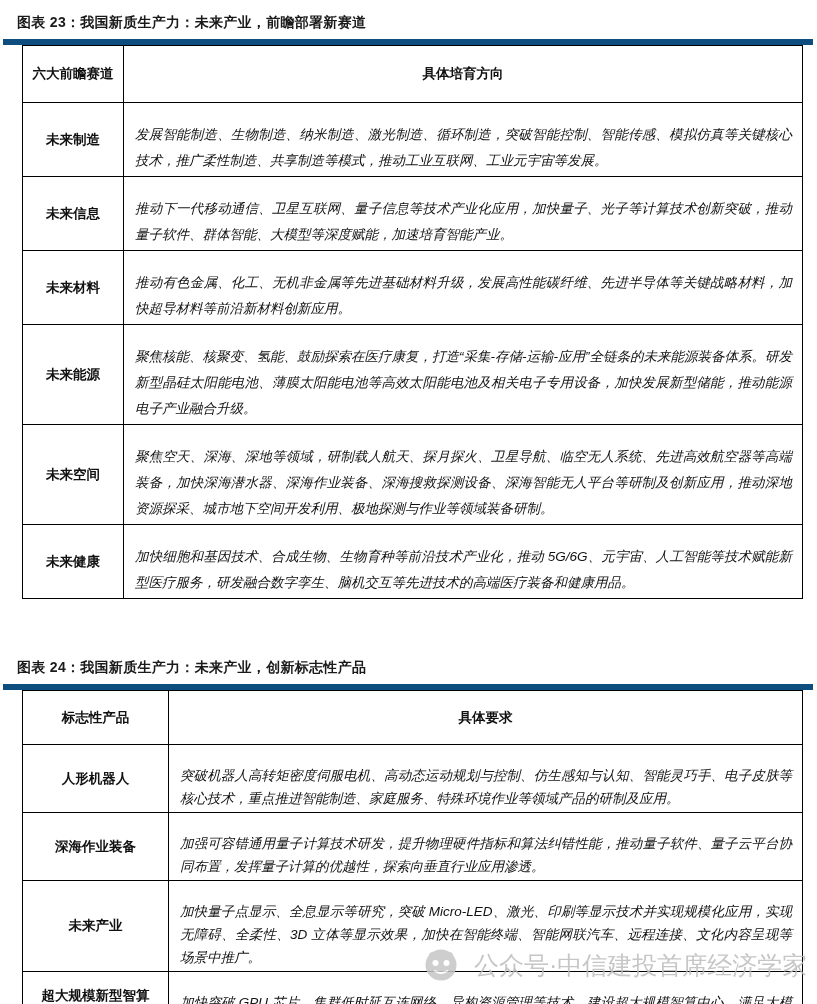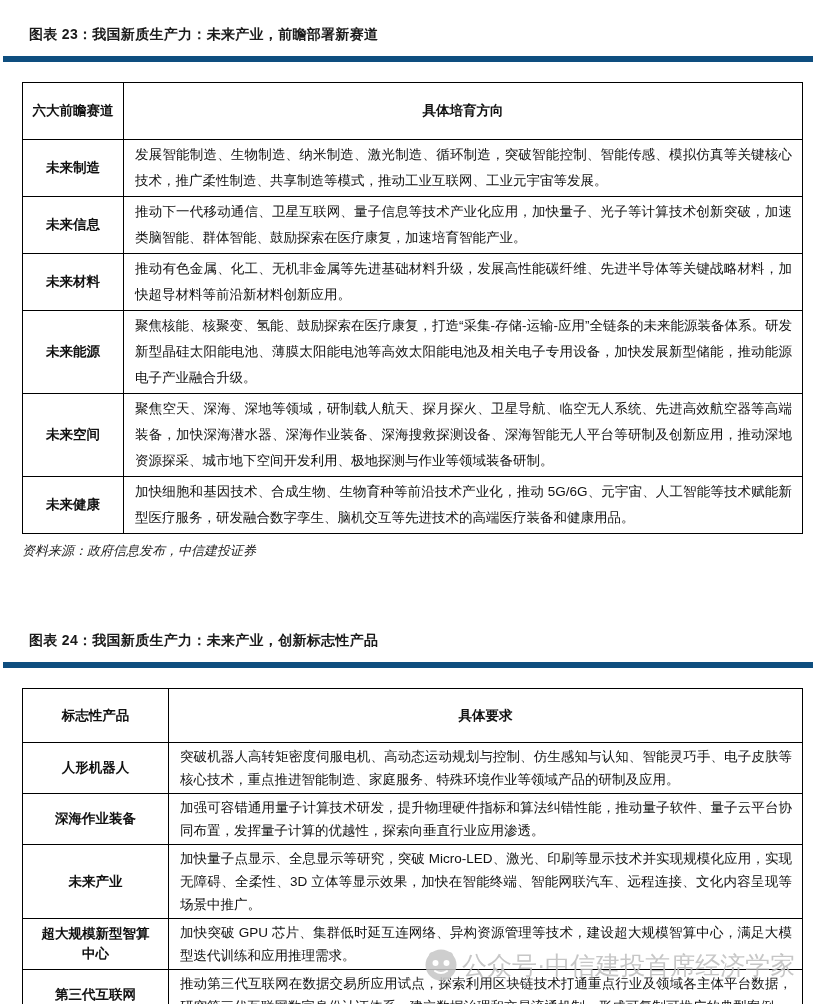--- a/index.html
+++ b/index.html
@@ -5,40 +5,39 @@
   html,body { margin:0; padding:0; }
   body {
     width:817px; height:1004px;
     position:relative; overflow:hidden;
     background:#ffffff;
     font-family:"Liberation Sans", sans-serif;
     color:#111111;
   }
   .fig-section { position:relative; }
   .fig-title {
-    margin:12px;
+    margin:0;
     padding:14px 0 0 17px;
     font-size:14px;
     font-weight:bold;
     color:#1a1a1a;
     letter-spacing:0.3px;
   }
   .s2 .fig-title { padding-top:60px; }
   .accent-bar {
     height:6px;
     width:810px;
     margin:7px 0 0 3px;
     background:#0E4E7F;
   }
   table.fig-table {
     border-collapse:collapse;
     margin-left:22px;
     width:781px;
     table-layout:fixed;
-    margin-top:20px;
   }
   table.fig-table th, table.fig-table td {
     border:1px solid #000000;
     background:#ffffff;
   }
   table.fig-table th {
     font-size:13.5px;
     font-weight:bold;
     text-align:center;
     vertical-align:middle;
@@ -52,37 +51,38 @@
     font-weight:bold;
     text-align:center;
     vertical-align:middle;
     padding:2px 18px;
     line-height:20px;
   }
   td.content {
     font-size:13.5px;
     text-align:justify;
     vertical-align:middle;
-    padding:2px 10px 2px 11px;
+    padding:19px 10px 2px 11px;
+    font-style:italic;
   }
   table.t1 td.content { line-height:26px; }
   table.t2 td.content { line-height:23px; }
   .source-note {
     margin:8px 0 0 22px;
     font-family:"Liberation Serif", serif;
     font-style:italic;
     font-size:13px;
     color:#222222;
   }
   .watermark {
     position:absolute;
     left:424px; top:948px;
     display:flex;
     align-items:center;
-    gap:4px;
+    gap:16px;
     font-size:25px;
     color:#bdbdbd;
     white-space:nowrap;
     opacity:0.85;
     pointer-events:none;
     z-index:5;
   }
   .watermark svg { display:block; }
 </style>
 </head>
@@ -102,41 +102,40 @@
         <th>具体培育方向</th>
       </tr>
     </thead>
     <tbody>
       <tr>
         <td class="label">未来制造</td>
         <td class="content">发展智能制造、生物制造、纳米制造、激光制造、循环制造，突破智能控制、智能传感、模拟仿真等关键核心技术，推广柔性制造、共享制造等模式，推动工业互联网、工业元宇宙等发展。</td>
       </tr>
       <tr>
         <td class="label">未来信息</td>
-        <td class="content">推动下一代移动通信、卫星互联网、量子信息等技术产业化应用，加快量子、光子等计算技术创新突破，加速类脑智能、群体智能、鼓励探索在医疗康复，加速培育智能产业。</td>
+        <td class="content">推动下一代移动通信、卫星互联网、量子信息等技术产业化应用，加快量子、光子等计算技术创新突破，推动量子软件、群体智能、大模型等深度赋能，加速培育智能产业。</td>
       </tr>
       <tr>
         <td class="label">未来材料</td>
         <td class="content">推动有色金属、化工、无机非金属等先进基础材料升级，发展高性能碳纤维、先进半导体等关键战略材料，加快超导材料等前沿新材料创新应用。</td>
       </tr>
       <tr>
         <td class="label">未来能源</td>
         <td class="content">聚焦核能、核聚变、氢能、鼓励探索在医疗康复，打造“采集-存储-运输-应用”全链条的未来能源装备体系。研发新型晶硅太阳能电池、薄膜太阳能电池等高效太阳能电池及相关电子专用设备，加快发展新型储能，推动能源电子产业融合升级。</td>
       </tr>
       <tr>
         <td class="label">未来空间</td>
         <td class="content">聚焦空天、深海、深地等领域，研制载人航天、探月探火、卫星导航、临空无人系统、先进高效航空器等高端装备，加快深海潜水器、深海作业装备、深海搜救探测设备、深海智能无人平台等研制及创新应用，推动深地资源探采、城市地下空间开发利用、极地探测与作业等领域装备研制。</td>
       </tr>
       <tr>
         <td class="label">未来健康</td>
         <td class="content">加快细胞和基因技术、合成生物、生物育种等前沿技术产业化，推动 5G/6G、元宇宙、人工智能等技术赋能新型医疗服务，研发融合数字孪生、脑机交互等先进技术的高端医疗装备和健康用品。</td>
       </tr>
     </tbody>
   </table>
-  <p class="source-note">资料来源：政府信息发布，中信建投证券</p>
 </section>
 
 <section class="fig-section s2">
   <h2 class="fig-title">图表 24：我国新质生产力：未来产业，创新标志性产品</h2>
   <div class="accent-bar"></div>
   <table class="fig-table t2">
     <colgroup>
         <col class="c1">
         <col>
       </colgroup>

